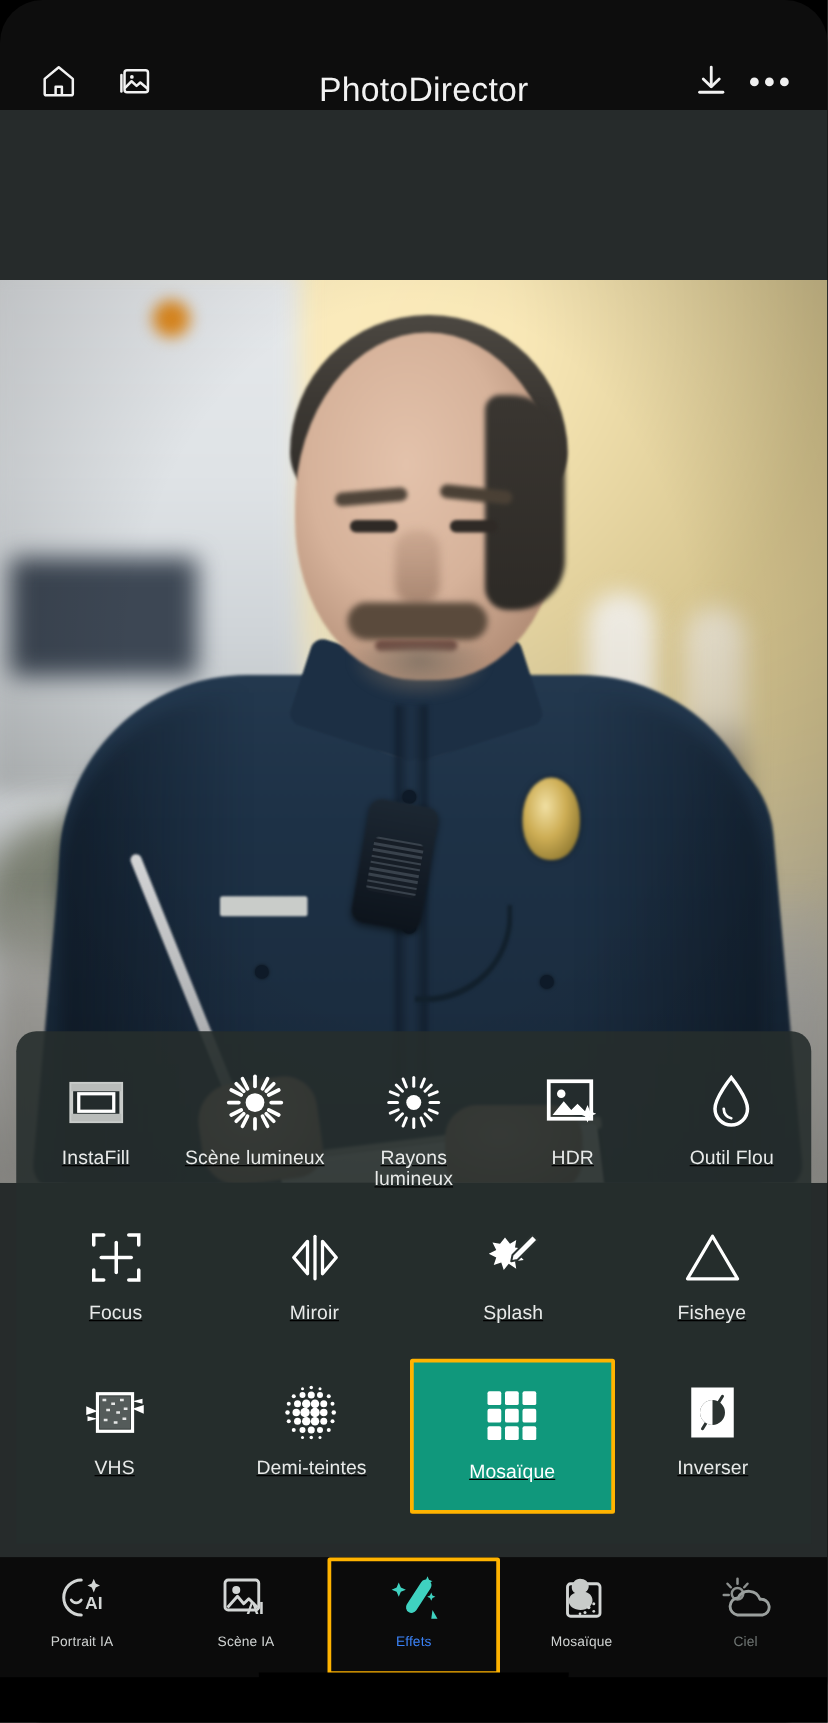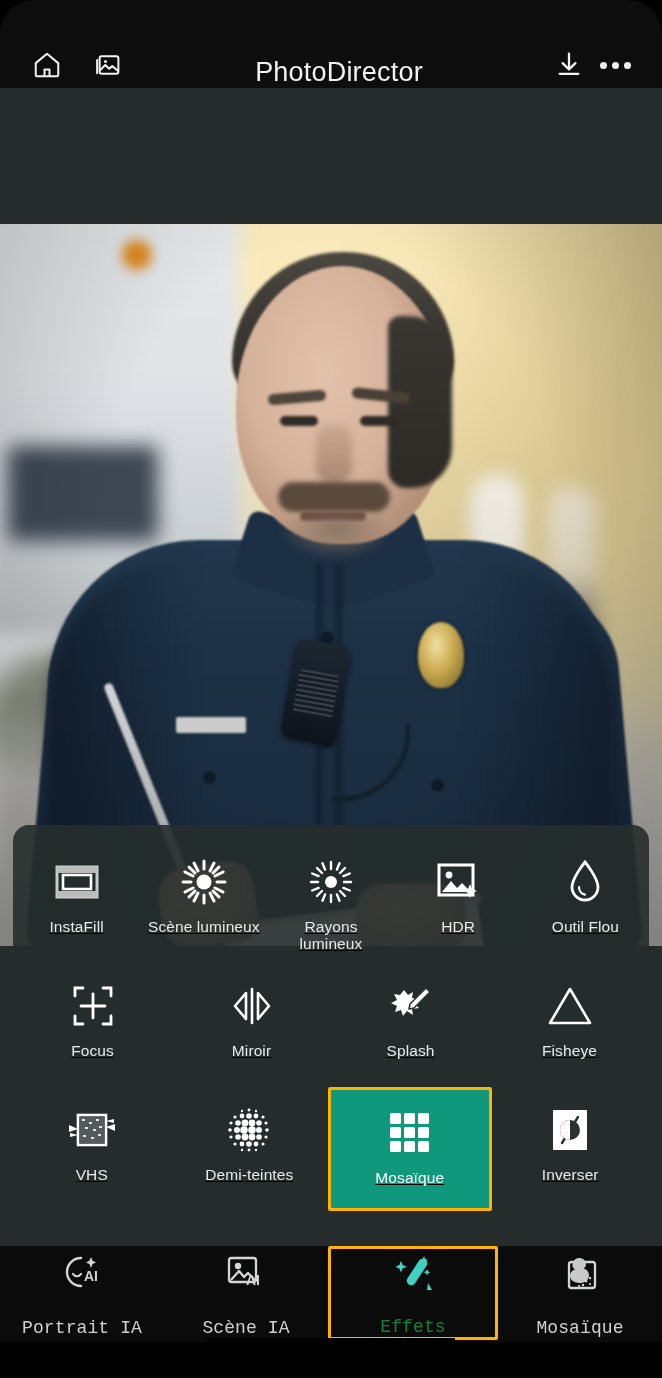--- a/index.html
+++ b/index.html
@@ -241,24 +241,24 @@
 
   
   #bottom-nav{
     position:absolute; left:0; top:1246px; width:662px; height:96px;
     background:#0b0b0b; display:flex; align-items:flex-start;
   }
   .nav-cell{
     flex:1; display:flex; flex-direction:column; align-items:center;
     padding-top:8px; position:relative; height:92px;
   }
-  .nav-ico{ height:50px; display:flex; align-items:flex-start; justify-content:center; }
-  .nav-label{ margin-top:16px; font-size:18px; color:#cfd2d1; letter-spacing:.1px;font-family:Liberation Mono, monospace; }
+  .nav-ico{ height:50px; display:flex; align-items:center; justify-content:center; }
+  .nav-label{ margin-top:4px; font-size:11px; color:#cfd2d1; letter-spacing:.1px; }
   .nav-cell.active{ border:3px solid #ffb300; border-radius:2px; height:94px; padding-top:5px; }
-  .nav-cell.active .nav-label{ color:#15803d; }
+  .nav-cell.active .nav-label{ color:#3b82f6; }
   .nav-cell.dim .nav-label{ color:#6f7573; }
 
   #home-indicator{
     position:absolute; left:50%; transform:translateX(-50%);
     bottom:0; width:248px; height:40px; background:#000;
     border-radius:0 0 80px 80px;
   }
   #screen-bottom{
     position:absolute; left:0; bottom:0; width:662px; height:36px; background:#000;
   }
@@ -641,17 +641,32 @@
               <circle cx="31" cy="24" r="1.2"></circle>
             <circle cx="24" cy="31" r="1.2"></circle>
               <circle cx="20" cy="32" r="1.1"></circle>
             <circle cx="31" cy="30" r="1.1"></circle>
           </g>
         </svg>
       </div>
       <div class="nav-label">Mosaïque</div>
     </div>
 
+    <div class="nav-cell dim">
+      <div class="nav-ico">
+        <svg width="44" height="38" viewBox="0 0 44 38">
+          <g stroke="#8d918f" stroke-width="2" stroke-linecap="round">
+            <path d="M16 3v4"></path>
+              <path d="M8 7l2.6 2.8"></path>
+              <path d="M24 7l-2.6 2.8"></path>
+              <path d="M5 16h4"></path>
+          </g>
+          <circle cx="16" cy="15" r="4.6" fill="none" stroke="#8d918f" stroke-width="2"></circle>
+          <path d="M16 32a7 7 0 0 1 .6-13.9A9.5 9.5 0 0 1 34 19.5a6.2 6.2 0 0 1 2 12.5z" fill="none" stroke="#9ba09e" stroke-width="2.3" stroke-linejoin="round"></path>
+        </svg>
+      </div>
+      <div class="nav-label">Ciel</div>
+    </div>
   </div>
 
   <div id="screen-bottom"></div>
   <div id="home-indicator"></div>
 </div>
 
 </body></html>

